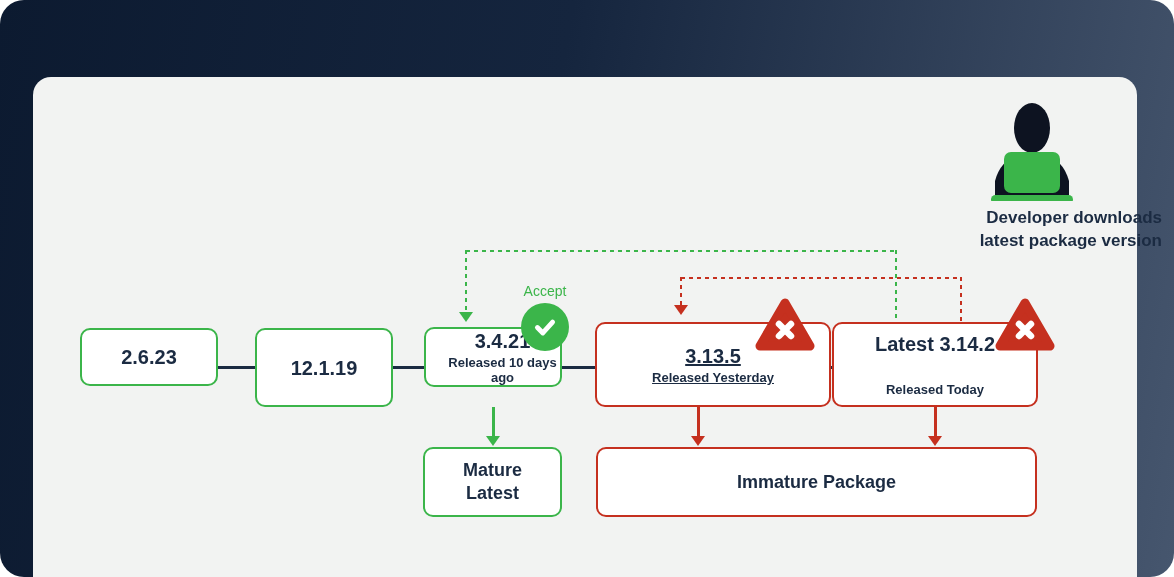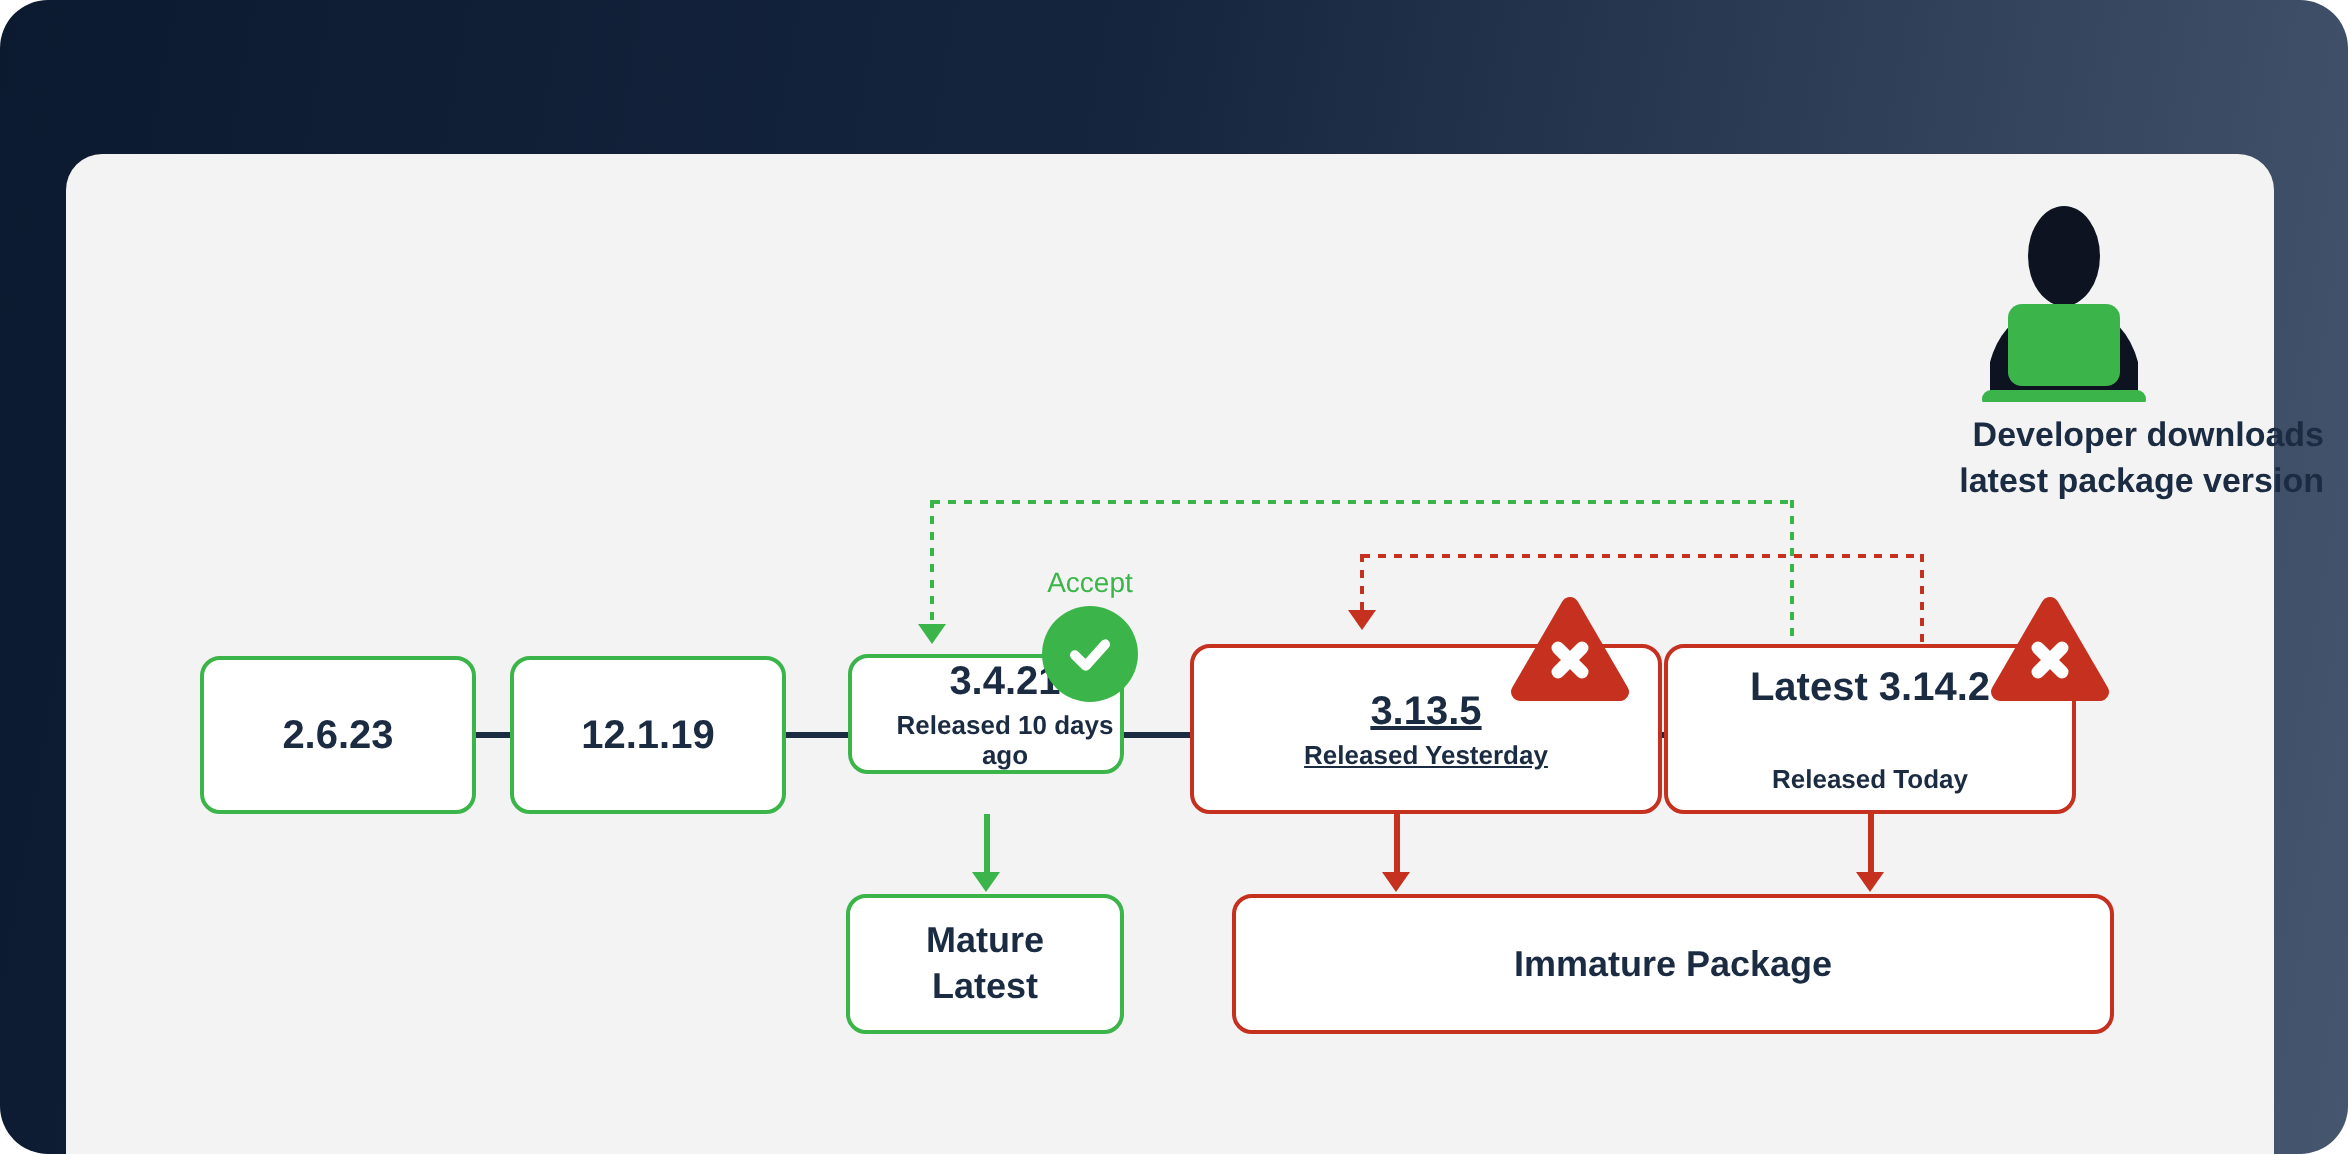--- a/index.html
+++ b/index.html
@@ -37,36 +37,36 @@
     border:2px solid var(--green);
     border-radius:10px;
     display:flex; flex-direction:column;
     align-items:center; justify-content:center;
     z-index:2;
     text-align:center;
   }
   .vbox.red{ border-color:var(--red); }
   .vbox .ver{ font-size:20px; font-weight:700; line-height:24px; }
   .vbox .rel{ font-size:13px; font-weight:600; margin-top:2px; }
-  .box1{ left:67px;  top:251px; width:138px; height:79px;justify-content:center; }
+  .box1{ left:47px;  top:251px; width:138px; height:58px;justify-content:center; }
   .box2{ left:222px; top:251px; width:138px; height:79px; }
   .box3{ left:391px; top:250px; width:138px; height:60px;padding-left:19px; }
   .box4{ left:562px; top:245px; width:236px; height:85px;text-decoration:underline; }
   .box5{ left:799px; top:245px; width:206px; height:85px;gap:24px; }
   .obox{
     position:absolute;
     background:#ffffff;
     border-radius:10px;
     display:flex; align-items:center; justify-content:center;
     text-align:center;
     font-size:18px; font-weight:600; line-height:23px;
     z-index:2;
   }
   .obox.green{ border:2px solid var(--green); }
-  .obox.red{ border:2px solid var(--red);margin-left:20px; }
+  .obox.red{ border:2px solid var(--red); }
   .mature{ left:390px; top:370px; width:139px; height:70px; padding:0 22px; }
   .immature{ left:563px; top:370px; width:441px; height:70px; }
   
   .trunk{
     position:absolute; left:120px; top:289px;
     width:800px; height:3px;
     background:var(--navy); z-index:1;
   }
   
   .dash-h{ position:absolute; height:2px; z-index:1;

